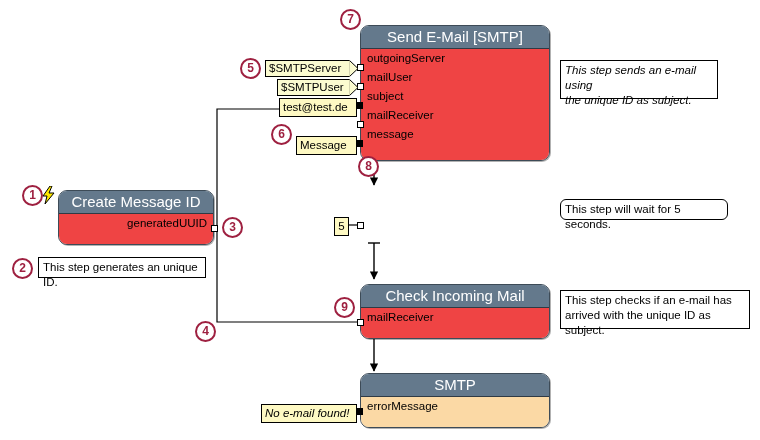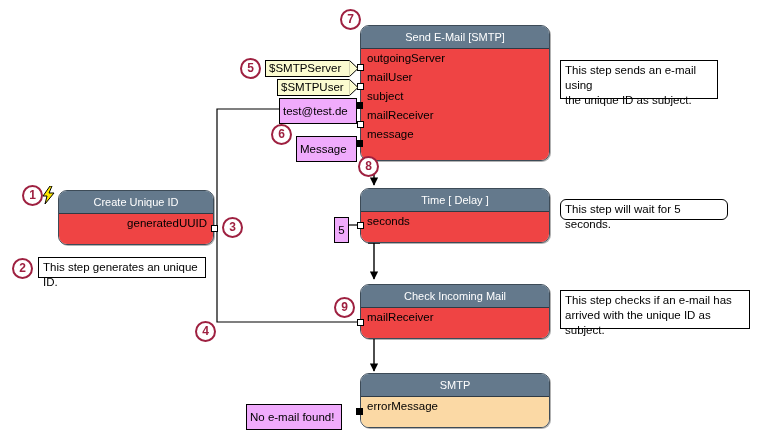--- a/index.html
+++ b/index.html
@@ -32,21 +32,21 @@
     box-sizing: border-box;
     background: #e9eef3;
     box-shadow: 1px 1px 0 rgba(0,0,0,0.30);
     overflow: hidden;
   }
   .node-header {
     height: 22px;
     line-height: 22px;
     background: #64798c;
     color: #ffffff;
-    font-size: 11px;
+    font-size: 15px;
     text-align: center;
     border-bottom: 1px solid #2f3a44;
     white-space: nowrap;
     overflow: hidden;
   }
   .node-body {
     background: #ef4444;
   }
   .node-body.fail-body {
     background: #fbd9a5;
@@ -73,24 +73,24 @@
     background: #ffffff;
   }
   .port.filled {
     background: #000000;
   }
 
   
   .literal {
     position: absolute;
     border: 1px solid #000000;
-    background: #f0abfc;
+    background: #fef9c3;
     font-size: 11.5px;
     line-height: 15px;
-    height: 26px;
+    height: 19px;
     color: #000000;
     padding: 0 3px;
     box-sizing: border-box;
     white-space: nowrap;
     display: flex;
     align-items: center;
   }
 
   
   .vartag {
@@ -188,21 +188,21 @@
     </g>
 
     <g>
       <line x1="349" y1="68" x2="357" y2="68" stroke="#000" stroke-width="1.2"></line>
       <line x1="349" y1="87" x2="357" y2="87" stroke="#000" stroke-width="1.2"></line>
       <line x1="349" y1="225" x2="357" y2="225" stroke="#000" stroke-width="1.2"></line>
     </g>
   </svg>
 
   <div class="node" style="left:58px; top:190px; width:156px;">
-    <div class="node-header">Create Unique ID</div>
+    <div class="node-header">Create Message ID</div>
     <div class="node-body">
       <div class="port-row out">generatedUUID</div>
       <div style="height:11px;"></div>
     </div>
   </div>
   <div class="port" style="left:211px; top:225px;"></div>
 
   <svg class="bolt" style="left:41px; top:186px;" viewBox="0 0 16 18">
     <polygon points="9,0 2,10 6,10 4,18 13,7 8,7 11,0" fill="#ffe800" stroke="#000000" stroke-width="1"></polygon>
   </svg>
@@ -217,27 +217,20 @@
       <div class="port-row">message</div>
       <div style="height:16px;"></div>
     </div>
   </div>
   <div class="port" style="left:357px; top:64px;"></div>
   <div class="port" style="left:357px; top:83px;"></div>
   <div class="port filled" style="left:356px; top:102px;"></div>
   <div class="port" style="left:357px; top:121px;"></div>
   <div class="port filled" style="left:356px; top:140px;"></div>
 
-  <div class="node" style="left:360px; top:188px; width:190px;">
-    <div class="node-header">Time [ Delay ]</div>
-    <div class="node-body">
-      <div class="port-row">seconds</div>
-      <div style="height:11px;"></div>
-    </div>
-  </div>
   <div class="port" style="left:357px; top:222px;"></div>
 
   <div class="node" style="left:360px; top:284px; width:190px;">
     <div class="node-header">Check Incoming Mail</div>
     <div class="node-body">
       <div class="port-row">mailReceiver</div>
       <div style="height:11px;"></div>
     </div>
   </div>
   <div class="port" style="left:357px; top:319px;"></div>
@@ -266,25 +259,25 @@
       <line x1="0" y1="0.5" x2="0" y2="16.5" stroke="#fbfbd0" stroke-width="1.4"></line>
     </svg>
   </div>
 
   <div class="literal" style="left:279px; top:98px; width:78px;">test@test.de</div>
 
   <div class="literal" style="left:296px; top:136px; width:61px;">Message</div>
 
   <div class="literal" style="left:334px; top:217px; width:15px; justify-content:center;">5</div>
 
-  <div class="literal" style="left:246px; top:404px; width:96px;">No e-mail found!</div>
+  <div class="literal" style="left:261px; top:404px; width:96px;font-style:italic;">No e-mail found!</div>
 
   <div class="comment" style="left:38px; top:257px; width:168px; height:21px;">This step generates an unique ID.</div>
 
-  <div class="comment" style="left:560px; top:60px; width:158px; height:39px;">This step sends an e-mail using
+  <div class="comment" style="left:560px; top:60px; width:158px; height:39px;font-style:italic;">This step sends an e-mail using
  the unique ID as subject.</div>
 
   <div class="comment" style="left:560px; top:199px; width:168px; height:21px;border-radius:6px;">This step will wait for 5 seconds.</div>
 
   <div class="comment" style="left:560px; top:290px; width:190px; height:39px;">This step checks if an e-mail has
 arrived with the unique ID as subject.</div>
 
   <div class="badge" style="left:22px; top:185px;">1</div>
   <div class="badge" style="left:12px; top:258px;">2</div>
   <div class="badge" style="left:222px; top:217px;">3</div>

